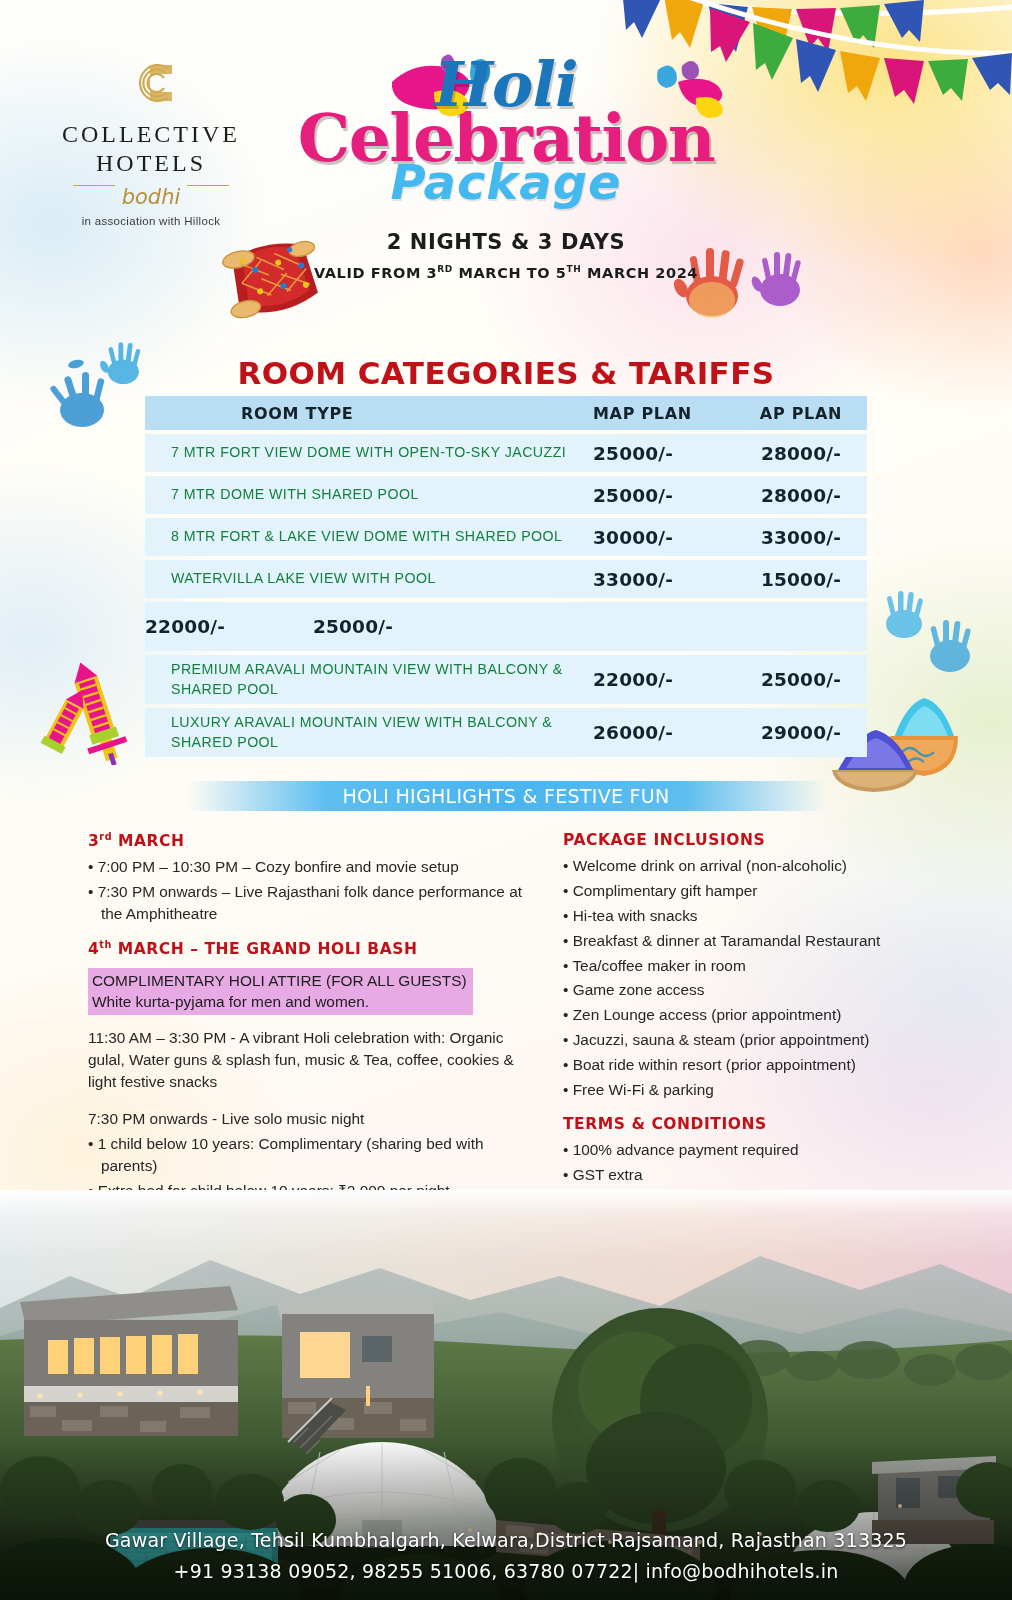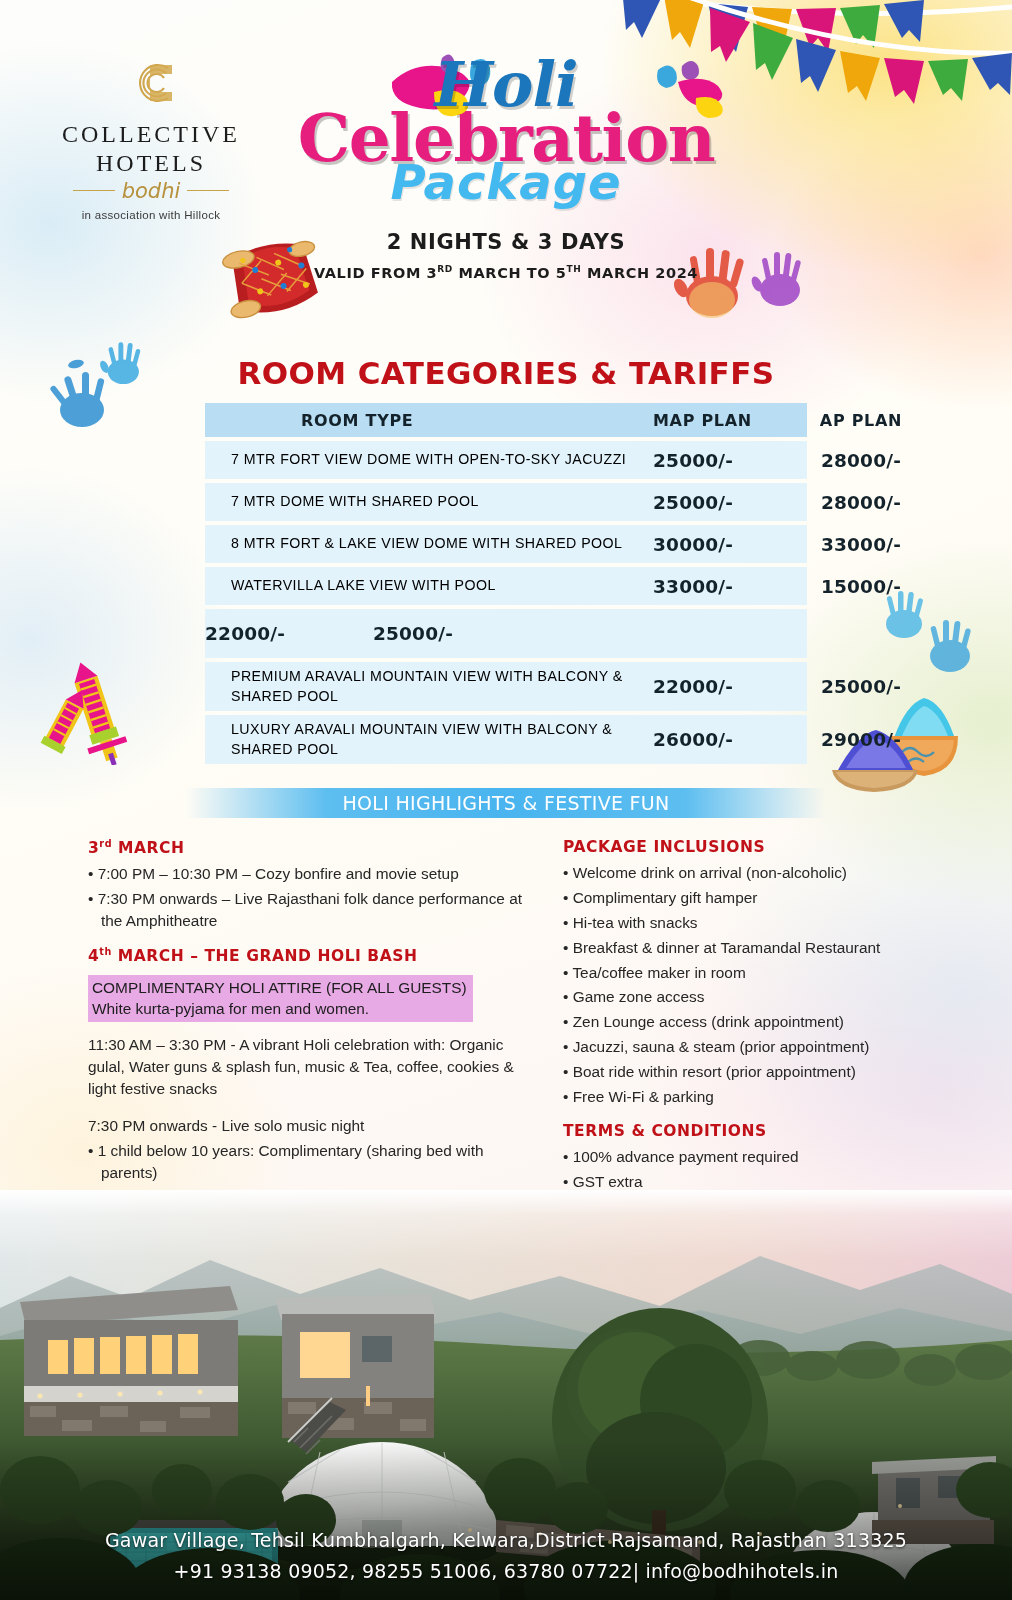--- a/index.html
+++ b/index.html
@@ -38,21 +38,21 @@
   .header { position: relative; height: 345px; z-index: 5; }
 
   .logo-block {
     position: absolute; left: 36px; top: 52px; width: 230px; text-align: center;
   }
   .logo-c { display: block; margin: 0 auto 6px; }
   .logo-name {
     font-family: "Liberation Serif", serif;
     font-size: 24px; letter-spacing: 3.0px; color: #1c1c1c; line-height: 1.22;
   }
-  .logo-bodhi-row { display: flex; align-items: center; justify-content: center; gap: 7px; margin-top: 0; }
+  .logo-bodhi-row { display: flex; align-items: flex-start; justify-content: center; gap: 7px; margin-top: 6px; }
   .logo-rule { height: 1px; background: #c7a34a; flex: 1 1 auto; max-width: 42px; }
   .logo-bodhi { font-size: 21px; color: #b8913c; font-style: italic; font-family: "DejaVu Sans", sans-serif; }
   .logo-assoc { font-size: 11.5px; color: #3b3b3b; margin-top: 6px; letter-spacing: .3px; }
 
   .title-block { position: absolute; left: 0; right: 0; top: 56px; text-align: center; }
 
   .t-holi {
     font-family: "DejaVu Serif", serif; font-style: italic; font-weight: bold;
     font-size: 62px; color: #1b76bc; line-height: .92;
     letter-spacing: -1px; position: relative; display: inline-block;
@@ -88,37 +88,37 @@
   .deco-pichkari { left: 40px;  top: 655px; }
   .deco-gulal    { left: 828px; top: 676px; }
 
   
   .sec-title {
     text-align: center; color: #c01118; font-weight: bold; font-size: 31px;
     letter-spacing: .4px; margin-top: 10px; font-family: "DejaVu Sans", sans-serif;
     position: relative; z-index: 5;
   }
 
-  .tariff { position: relative; z-index: 5; width: 602px; margin: 12px auto 0; }
+  .tariff { position: relative; z-index: 5; width: 722px; margin: 5px auto 0; }
   .trow { display: flex; align-items: center; }
   .trow.head { background: #b9def3; height: 34px; }
   .trow.body { background: #e2f3fc; }
   .trow.spacer { height: 4px; background: transparent; }
 
   .c-type { flex: 0 0 448px; padding-left: 26px; }
   .c-map  { flex: 0 0 142px; }
   .c-ap   { flex: 0 0 132px; text-align: center; }
 
   .trow.head .c-type, .trow.head .c-map, .trow.head .c-ap {
     font-weight: bold; font-size: 16px; color: #14232b; letter-spacing: .7px;
     font-family: "DejaVu Sans", sans-serif;
   }
   .trow.head .c-type { padding-left: 96px; text-align: left; }
 
-  .rt { font-size: 14.2px; color: #000000; letter-spacing: .45px; line-height: 1.38;
+  .rt { font-size: 14.2px; color: #15803d; letter-spacing: .45px; line-height: 1.38;
         font-family: "Liberation Sans", sans-serif; }
   .pr { font-size: 18.5px; font-weight: bold; color: #14232b; letter-spacing: .2px;
         font-family: "DejaVu Sans", sans-serif; }
 
   .trow.body, .trow.alt { min-height: 38px; }
   .trow.tall { min-height: 49px; }
 
   
   .hl-banner {
     position: relative; z-index: 5; margin: 24px auto 0; width: 640px; height: 30px;
@@ -470,21 +470,21 @@
     </div>
 
     <div class="col-r">
       <div class="h-red">PACKAGE INCLUSIONS</div>
       <div class="li">• Welcome drink on arrival (non-alcoholic)</div>
       <div class="li">• Complimentary gift hamper</div>
       <div class="li">• Hi-tea with snacks</div>
       <div class="li">• Breakfast &amp; dinner at Taramandal Restaurant</div>
       <div class="li">• Tea/coffee maker in room</div>
       <div class="li">• Game zone access</div>
-      <div class="li">• Zen Lounge access (drink appointment)</div>
+      <div class="li">• Zen Lounge access (prior appointment)</div>
       <div class="li">• Jacuzzi, sauna &amp; steam (prior appointment)</div>
       <div class="li">• Boat ride within resort (prior appointment)</div>
       <div class="li">• Free Wi-Fi &amp; parking</div>
 
       <div class="h-red sp">TERMS &amp; CONDITIONS</div>
       <div class="li">• 100% advance payment required</div>
       <div class="li">• GST extra</div>
       <div class="li">• Check-in: 14:00 hrs | Check-out: 12:00 hrs</div>
       <div class="li">• Early check-in / late check-out subject to availability &amp; charges</div>
       <div class="li">• Pets not allowed</div>

